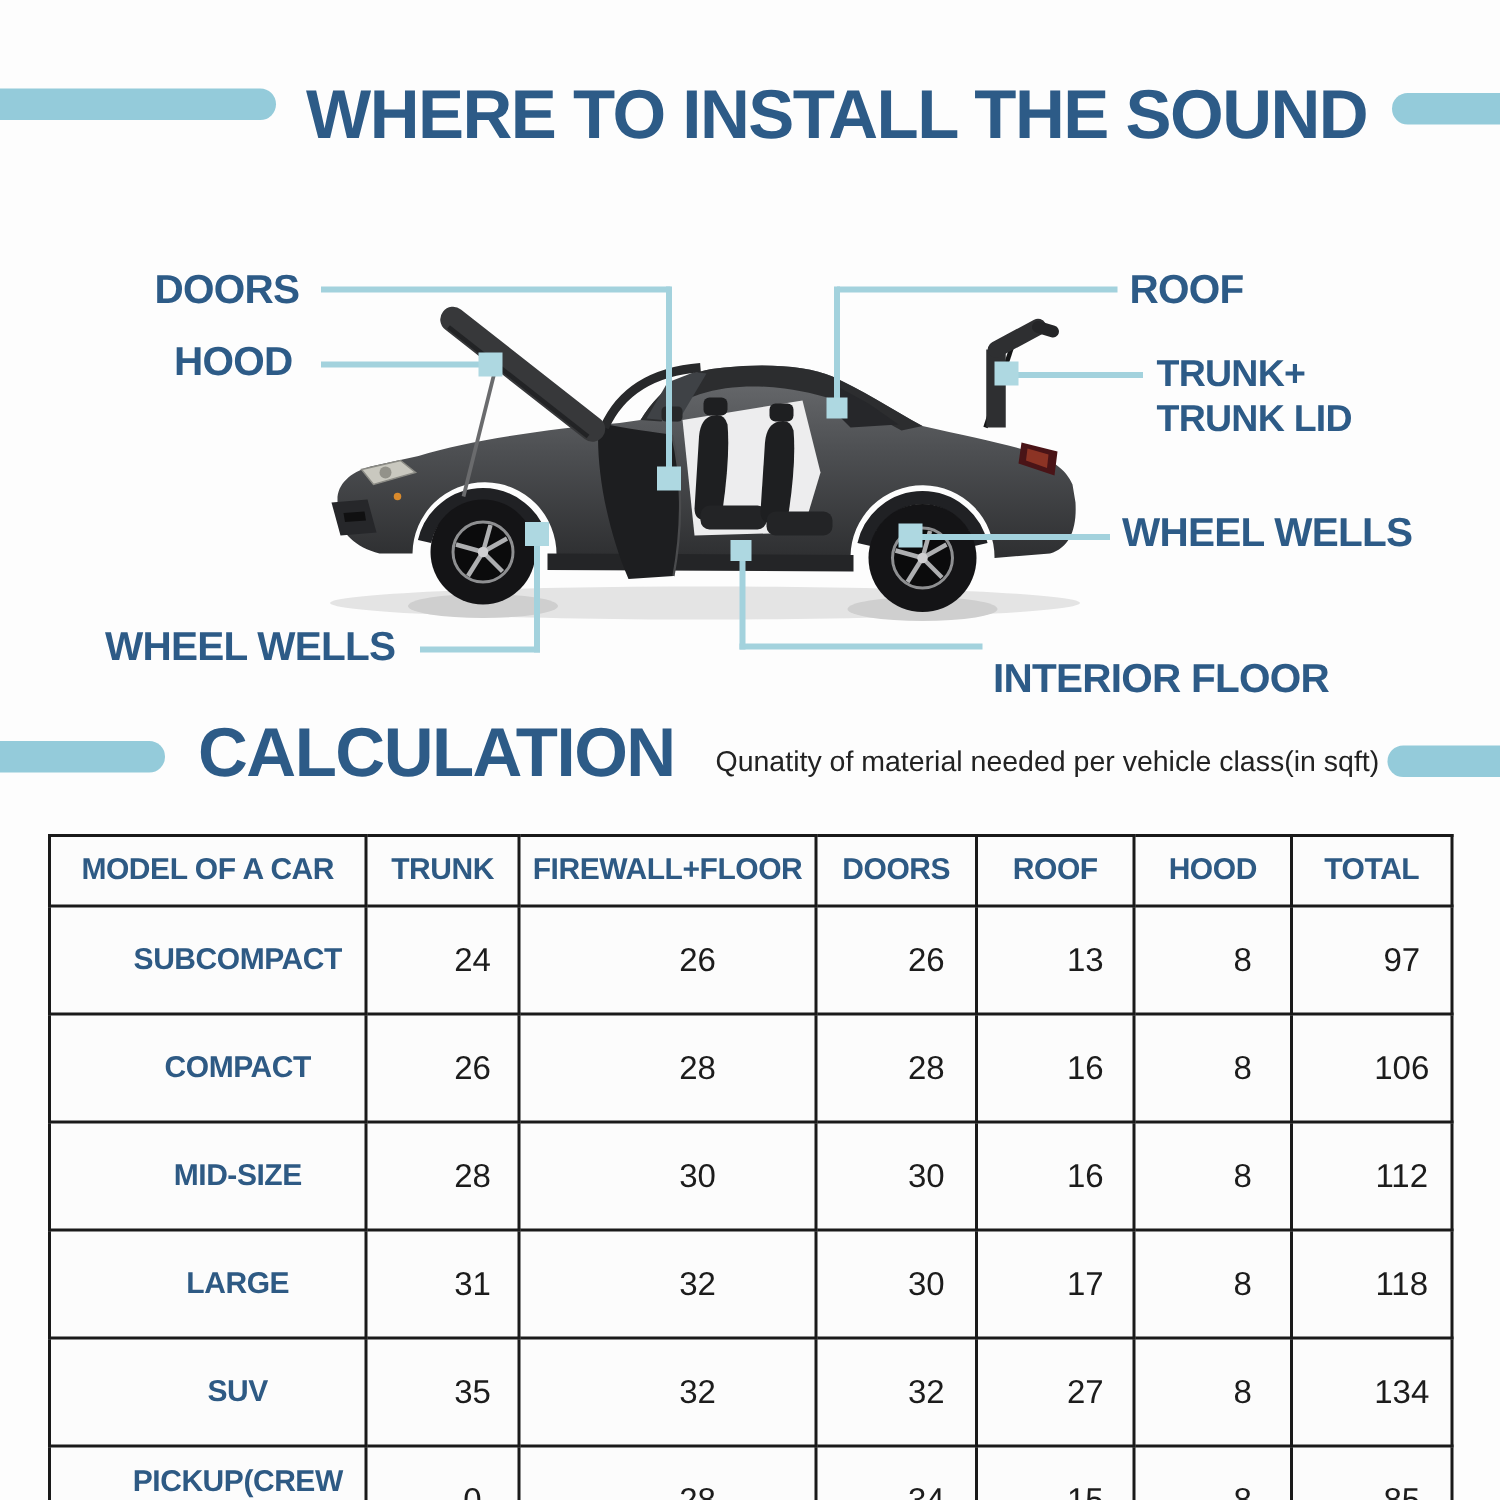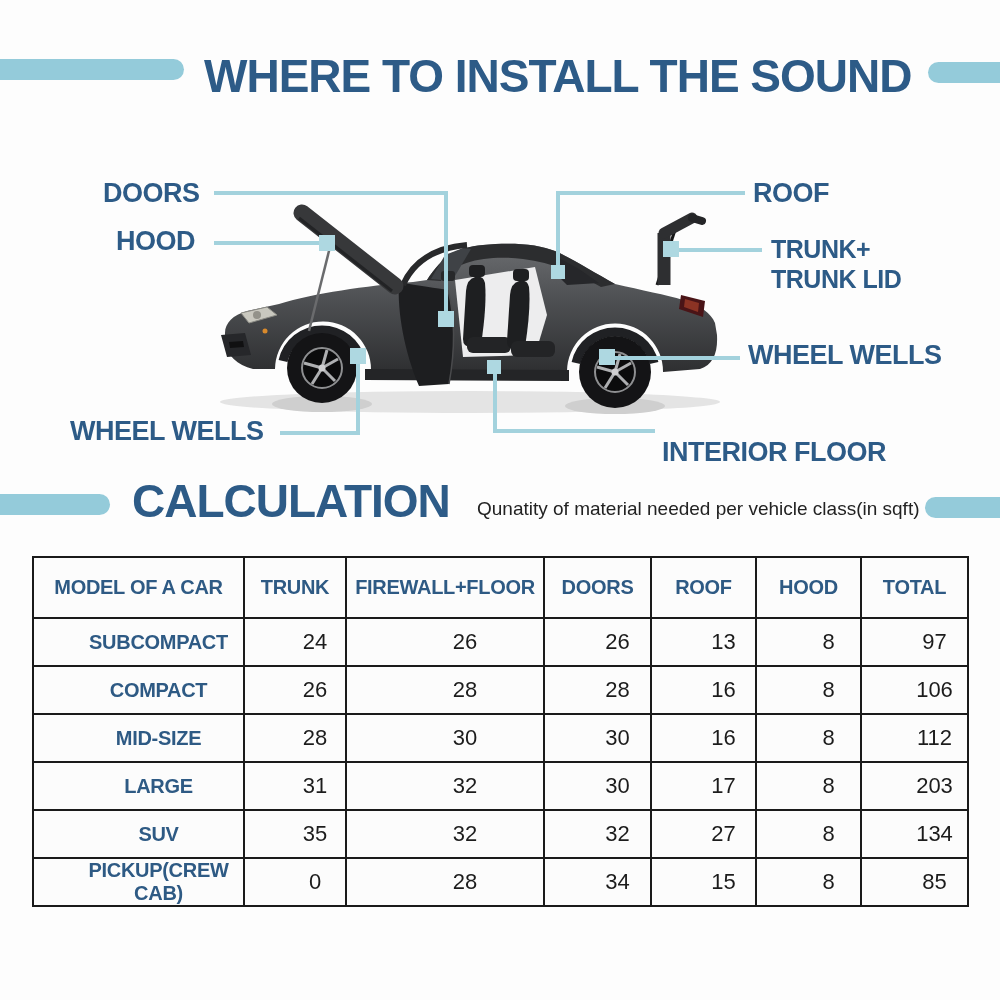--- a/index.html
+++ b/index.html
@@ -67,27 +67,27 @@
     width:935px;
   }
   #materials-table td, #materials-table th {
     border:2px solid #1a1a1a;
     background:#fcfcfc;
     text-align:center;
     vertical-align:middle;
     overflow:hidden;
   }
   #materials-table th {
-    height:61px;
+    height:47px;
     color:#2e5a84;
     font-size:20px;
     font-weight:700;
     letter-spacing:-0.3px;
   }
-  #materials-table td { height:48px; font-size:22px; color:#1c1c1c; font-weight:400;padding-left:40px; }
+  #materials-table td { height:72px; font-size:22px; color:#1c1c1c; font-weight:400;padding-left:40px; }
   #materials-table td.model-cell {
     color:#2e5a84; font-weight:700; font-size:20px; letter-spacing:-0.3px;
   }
 
   
   #calc-heading {
     left:132px; top:474px;
     color:#2d5b87;
     font-size:46px;
     font-weight:700;
@@ -292,21 +292,21 @@
       <td>8</td>
       <td>112</td>
     </tr>
     <tr>
       <td class="model-cell">LARGE</td>
       <td>31</td>
       <td>32</td>
       <td>30</td>
       <td>17</td>
       <td>8</td>
-      <td>203</td>
+      <td>118</td>
     </tr>
     <tr>
       <td class="model-cell">SUV</td>
       <td>35</td>
       <td>32</td>
       <td>32</td>
       <td>27</td>
       <td>8</td>
       <td>134</td>
     </tr>

